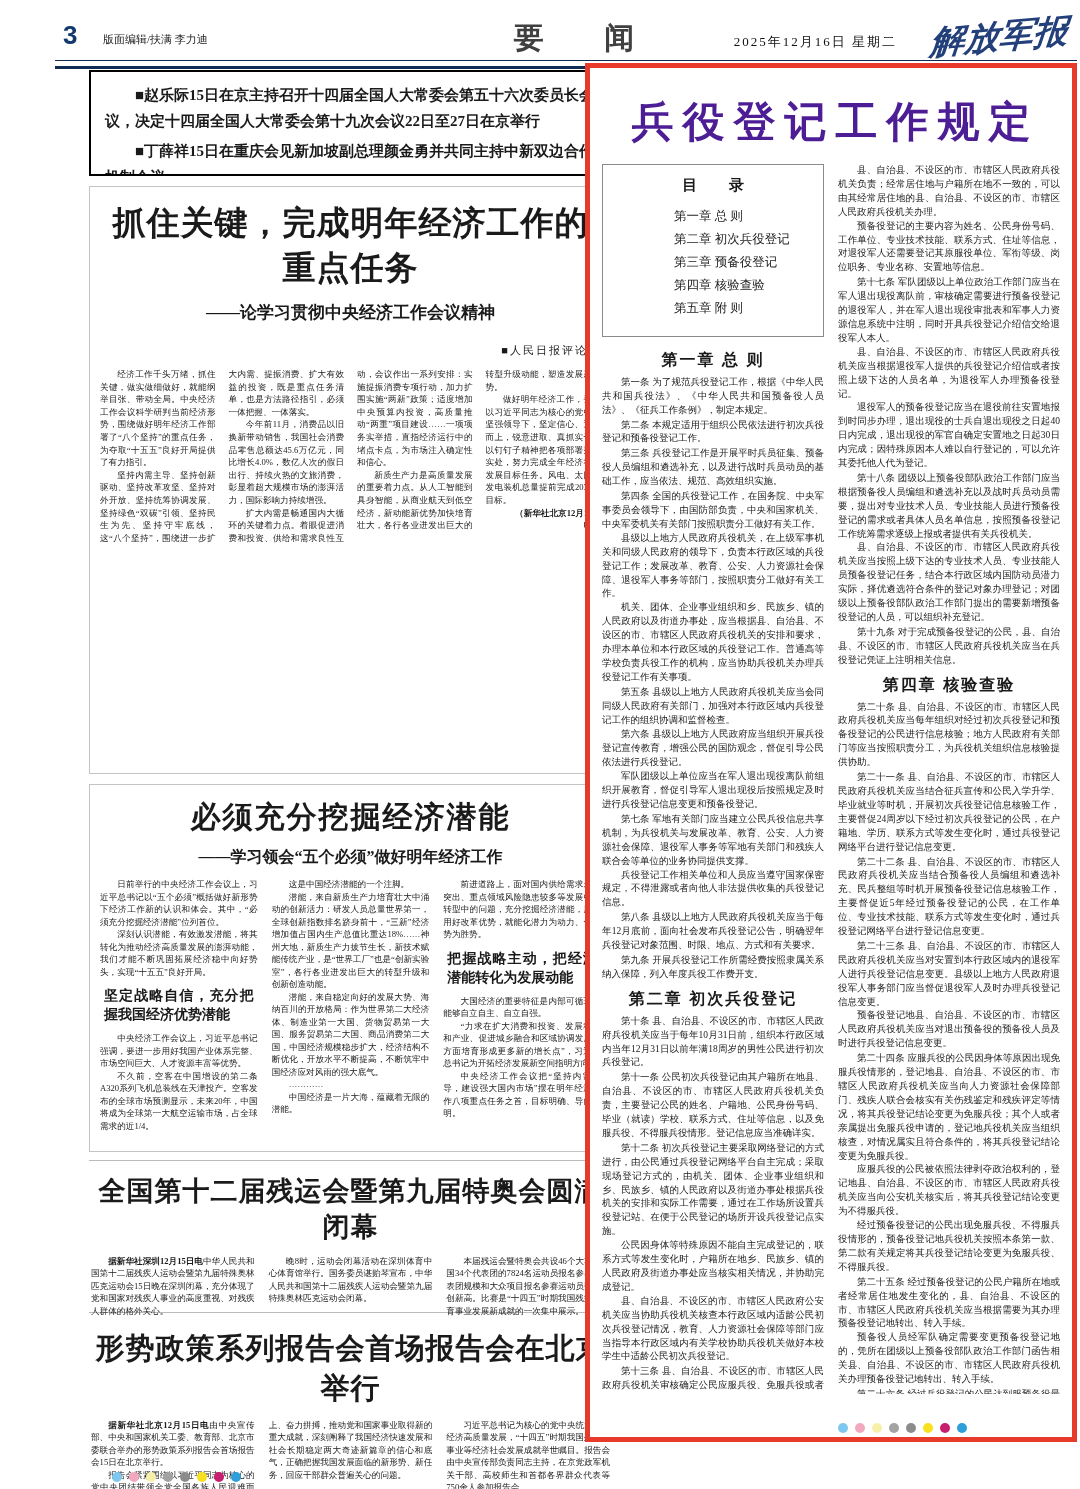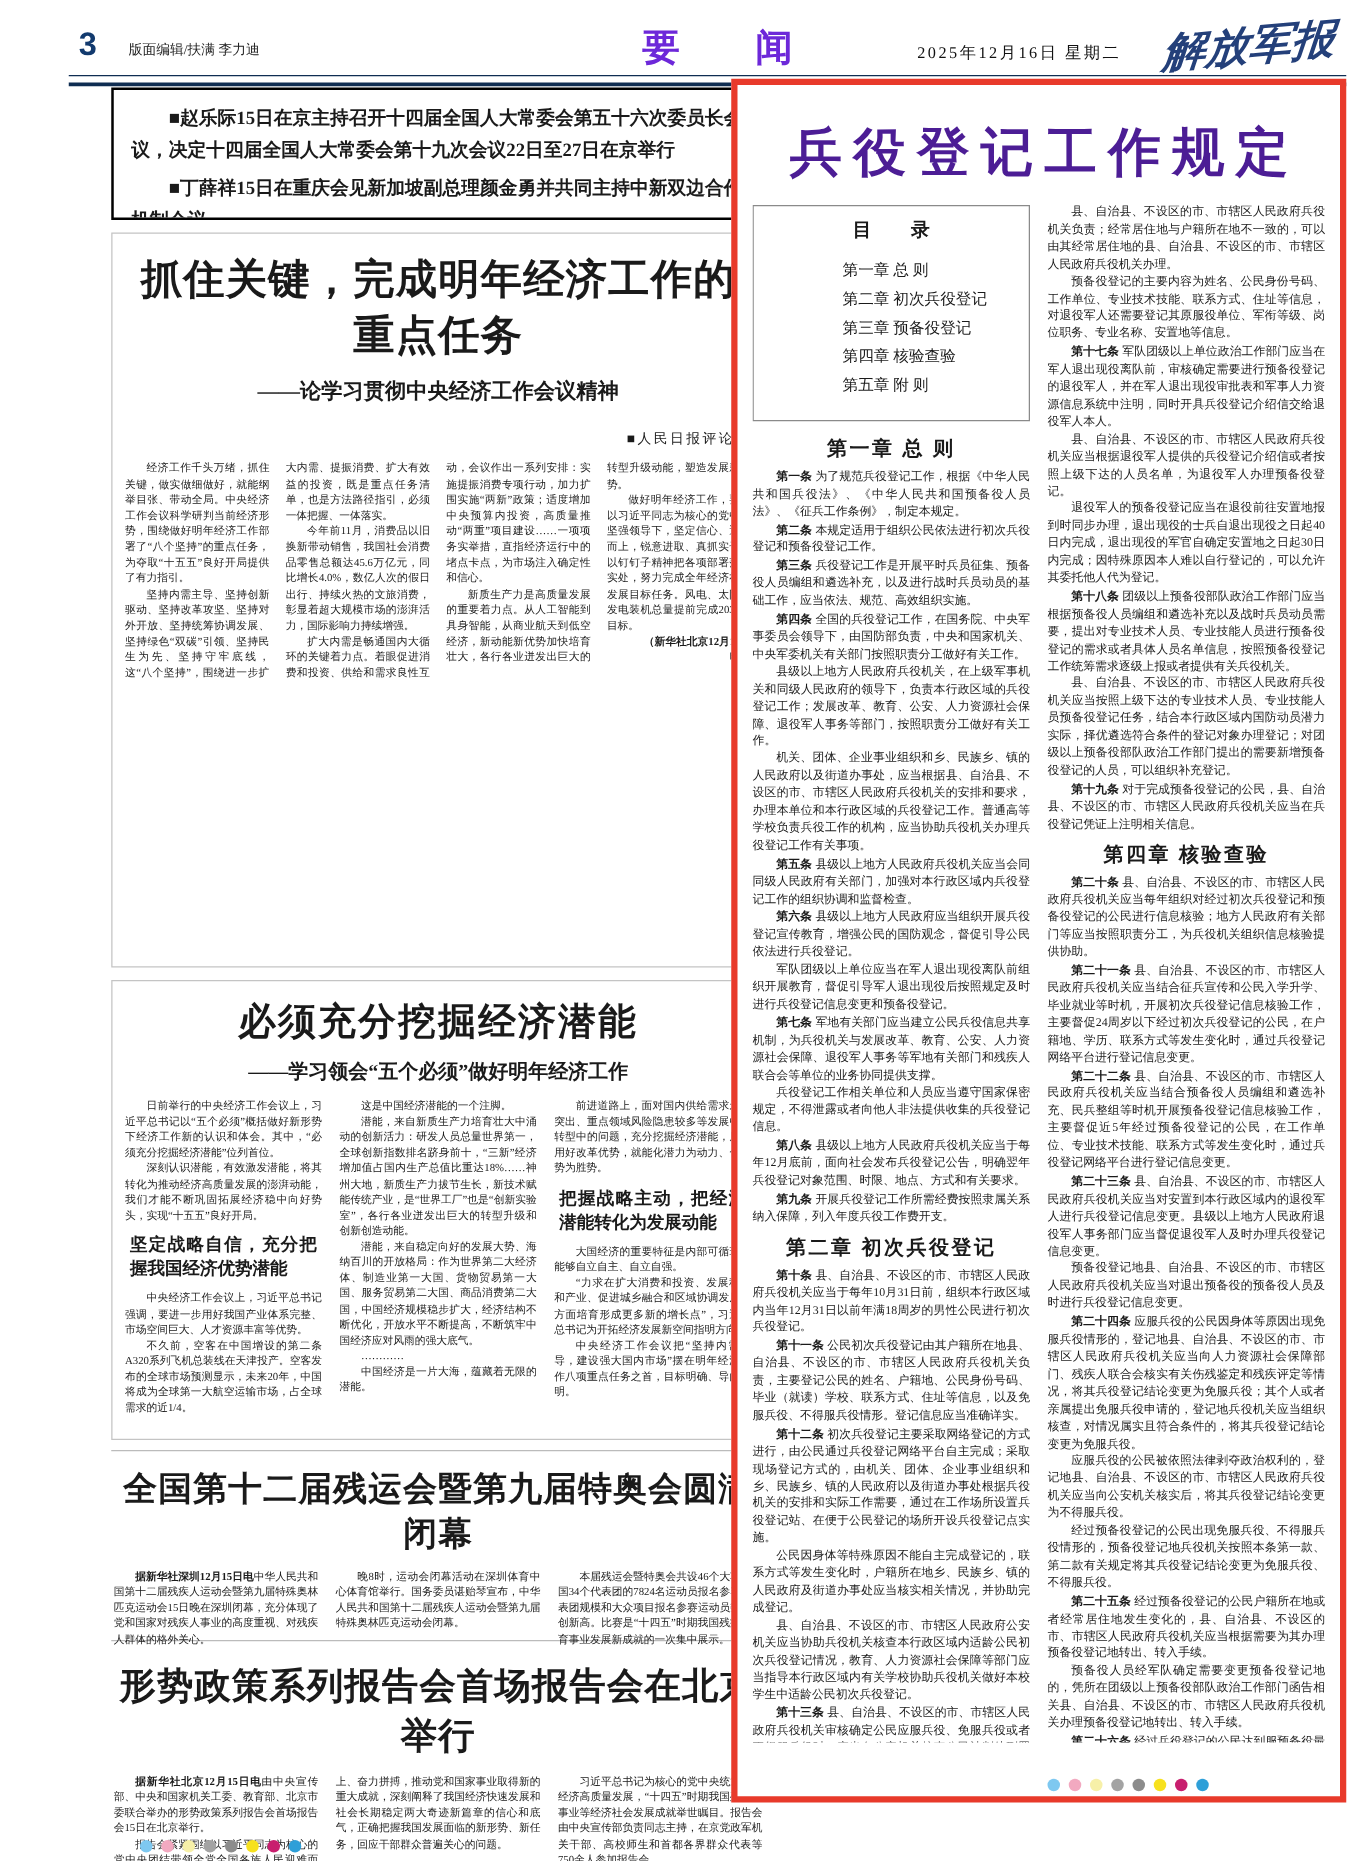--- a/index.html
+++ b/index.html
@@ -5,21 +5,21 @@
   html,body{margin:0;padding:0;}
   body{width:1080px;height:1489px;background:#ffffff;position:relative;overflow:hidden;
        font-family:"Liberation Serif",serif;color:#1a1a1a;}
   
   .hdr{position:absolute;left:55px;top:18px;width:1022px;height:40px;}
   .hdr-pageno{position:absolute;left:8px;top:2px;font-family:"Liberation Sans",sans-serif;
               font-weight:bold;font-size:26px;color:#123a6e;}
   .hdr-editor{position:absolute;left:48px;top:14px;font-size:11px;color:#222;}
   .hdr-section{position:absolute;left:16px;right:0;top:0;text-align:center;
                font-family:"Liberation Sans",sans-serif;font-weight:900;font-size:30px;
-               letter-spacing:26px;text-indent:26px;color:#6d28d9;}
+               letter-spacing:26px;text-indent:26px;color:#404040;}
   .hdr-date{position:absolute;right:180px;top:15px;font-size:13px;letter-spacing:2px;color:#111;}
   .hdr-masthead{position:absolute;right:10px;top:-4px;font-size:34px;font-weight:bold;
                 font-style:italic;color:#24407a;transform:skew(-10deg) rotate(-5deg);
                 font-family:"Liberation Serif",serif;}
   .hdr-rule{position:absolute;left:55px;top:60px;width:1022px;height:5px;
             border-top:1px solid #0f2d52;border-bottom:3px solid #0f2d52;}
   
   .leftcol{position:absolute;left:55px;top:70px;width:523px;padding-left:34px;}
   .briefs{border:2px solid #000;padding:10px 14px 6px 14px;height:86px;overflow:hidden;}
   .briefs p{margin:0 0 4px 0;font-weight:bold;font-size:15px;line-height:26px;text-indent:2em;}
@@ -60,21 +60,21 @@
   .reg-cols{display:flex;gap:14px;padding:0 12px;}
   .reg-col{width:228px;height:1230px;overflow:hidden;font-size:9.5px;line-height:13.9px;text-align:justify;}
   .toc{border:1px solid #8a8a8a;padding:14px 0 16px 46px;margin-bottom:16px;}
   .toc-title{text-align:center;font-weight:bold;font-size:15px;letter-spacing:14px;text-indent:14px;
              margin-bottom:12px;margin-left:-46px;}
   .toc p{margin:0;font-size:12.5px;line-height:23px;text-indent:0;}
   .rch{text-align:center;font-family:"Liberation Sans",sans-serif;font-weight:900;
        font-size:16px;margin:10px 0 8px 0;letter-spacing:2px;}
   .reg-col p{margin:0;text-indent:2em;}
   .reg-col p:empty{display:none;}
-  .reg-col b{font-family:"Liberation Sans",sans-serif;font-weight:bold;margin-top:32px;}
+  .reg-col b{font-family:"Liberation Sans",sans-serif;font-weight:normal;margin-top:32px;}
   
   .dots{display:flex;gap:7px;justify-content:center;margin-top:8px;}
   .dots span{width:10px;height:10px;border-radius:50%;display:inline-block;}
   .dots-left{position:absolute;left:112px;top:1464px;}
   .dots-reg{position:absolute;left:838px;top:1415px;}
   h3:empty,div:empty.rch{display:none;}
 </style>
 </head>
 <body>
 

